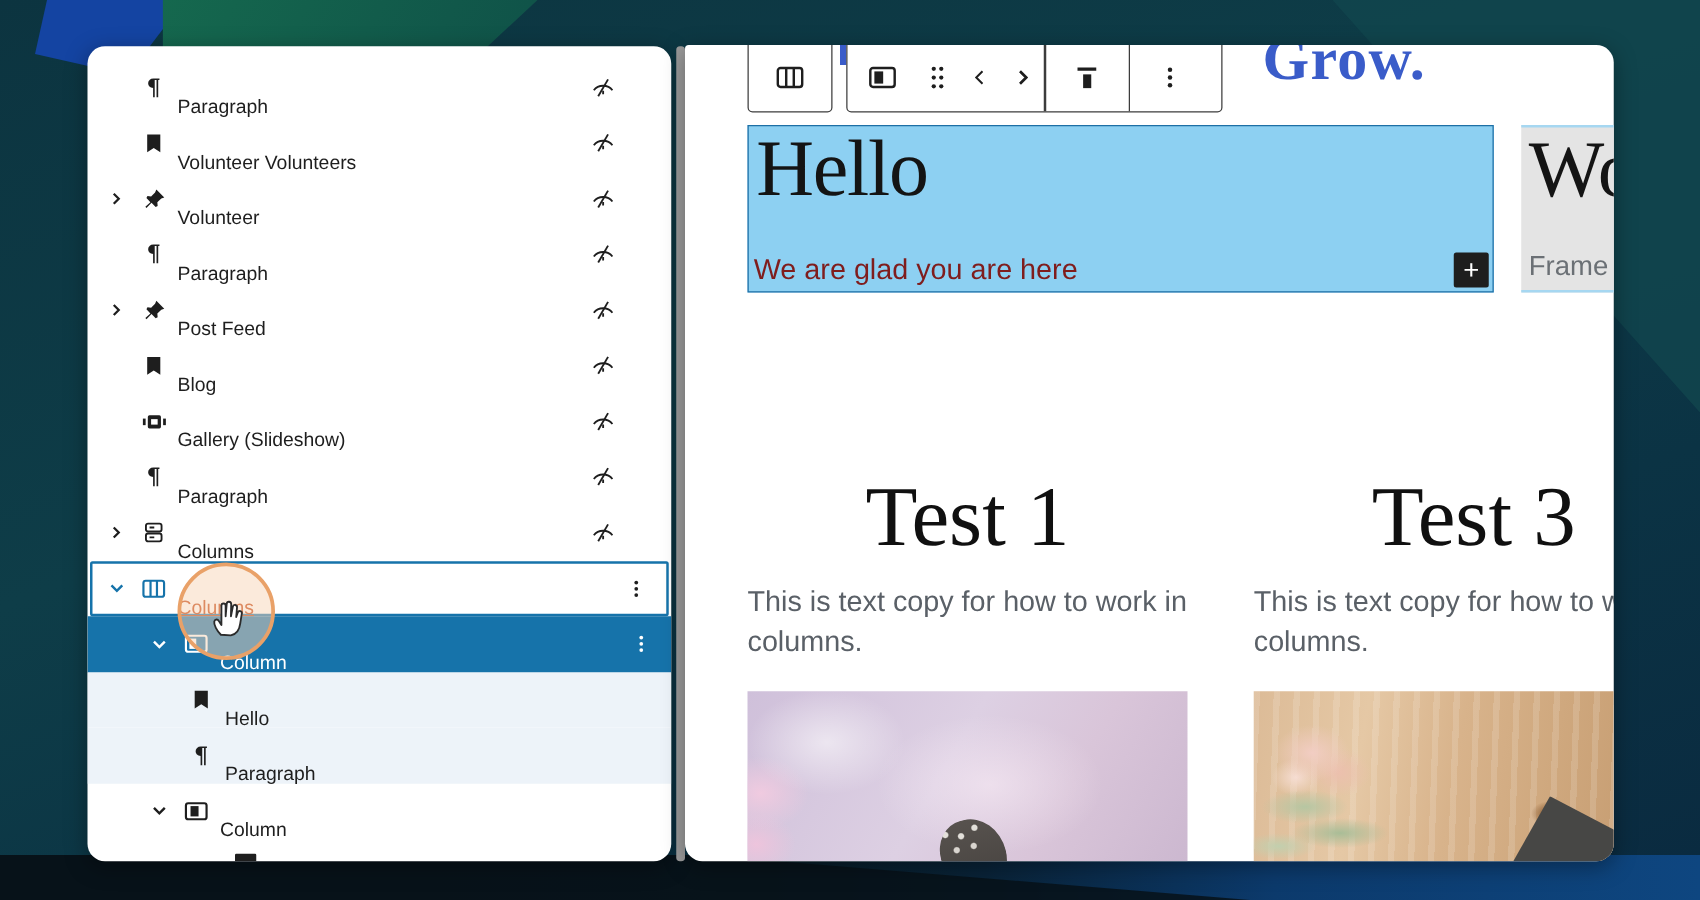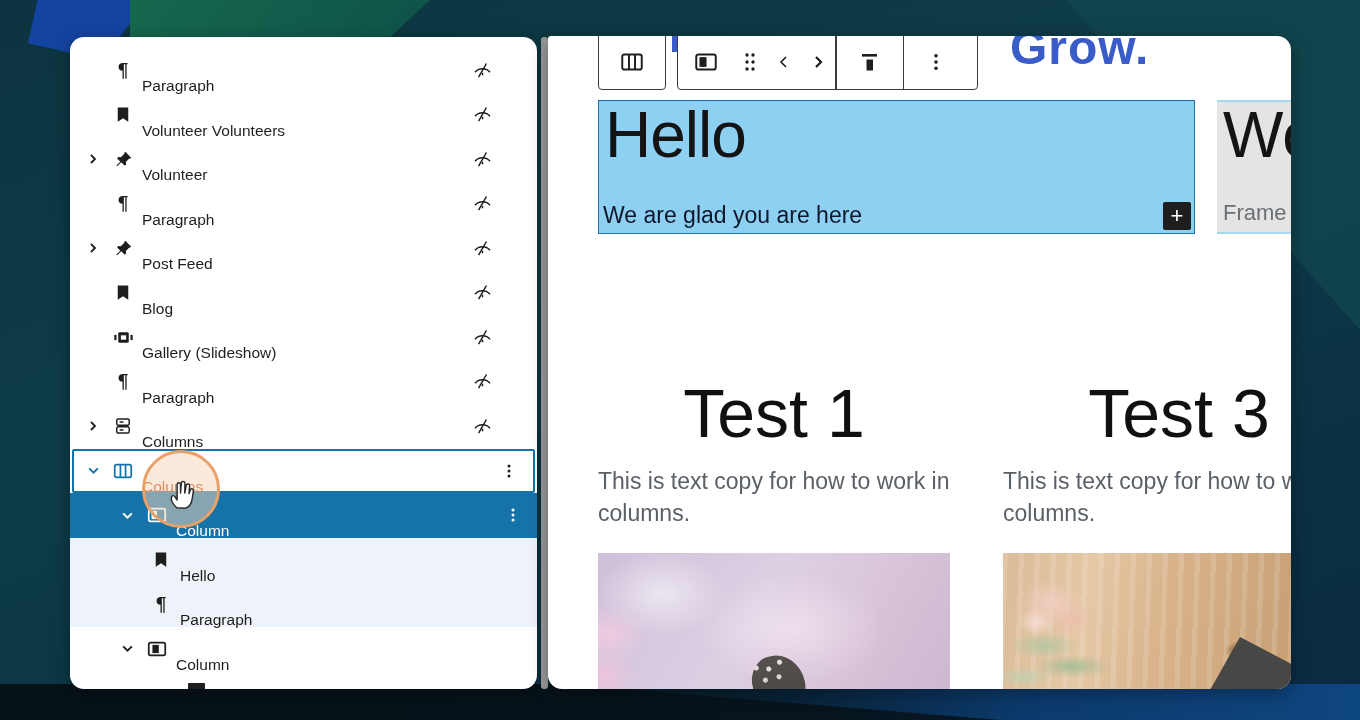--- a/index.html
+++ b/index.html
@@ -47,40 +47,40 @@
      border:3px solid #e9a168; background:rgba(247,213,183,.5); z-index:60; }
   .hand-cursor { position:absolute; left:20px; top:22px; }
 
   
   .page-scrollbar { position:absolute; left:541px; top:37px; width:7px; height:652px;
      background:#9b9b9b; border-radius:3px; }
 
   
   .canvas { position:absolute; left:548px; top:36px; width:743px; height:653px; background:#fff;
      border-radius:3px 14px 14px 14px; overflow:hidden; box-shadow:0 4px 18px rgba(0,0,0,.35); }
-  .serif { font-family:Liberation Sans, sans-serif; }
+  .serif { font-family:Liberation Serif, serif; }
 
   .clipped-heading { position:absolute; left:462px; top:-16px; font-size:48px; font-weight:700;
      color:#3a5cc9; letter-spacing:1px; }
   .blue-letter-fragment { position:absolute; left:124px; top:0; width:5px; height:16px; background:#3a5cc9; }
 
   
   .tb-box { position:absolute; top:-6px; height:60px; background:#fff; border:1.5px solid #3c3c3c;
      border-radius:0 0 4px 4px; display:flex; align-items:flex-end; }
   .tb-parent { left:50px; width:68px; justify-content:center; padding-bottom:14px; }
   .tb-main { left:129px; width:301px; }
   .tb-btn { height:54px; display:flex; align-items:center; justify-content:center; color:#1e1e1e; }
   .tb-main .tb-btn { width:41px; }
   .tb-sep { width:1.5px; height:60px; background:#3c3c3c; }
 
   
   .hello-block { position:absolute; left:50px; top:64px; width:597px; height:134px;
      background:#8dd0f2; border:1.5px solid #1d6fa5; }
   .hello-h { position:absolute; left:6px; top:2px; font-size:64px; color:#141414; line-height:1; letter-spacing:-1px; }
-  .hello-sub { position:absolute; left:4px; bottom:4px; font-size:23px; color:#0f172a; }
+  .hello-sub { position:absolute; left:4px; bottom:4px; font-size:23px; color:#7f1d1d; }
   .appender-plus { position:absolute; right:3px; bottom:3px; width:28px; height:28px; background:#1e1e1e;
      color:#fff; border-radius:2px; display:flex; align-items:center; justify-content:center;
      font-size:22px; line-height:1; }
   .frame-block { position:absolute; left:669px; top:64px; width:90px; height:134px; background:#e4e4e4;
      border-top:2px solid #a6d7f1; border-bottom:2px solid #a6d7f1; }
   .frame-h { position:absolute; left:6px; top:0px; font-size:64px; color:#141414; line-height:1.05; }
   .frame-sub { position:absolute; left:6px; bottom:6px; font-size:22px; color:#6b7075; white-space:nowrap; }
   .col-1 { left:50px; } .col-2 { left:455px; }
   .col-h { position:absolute; top:338px; width:352px; text-align:center; font-size:68px; color:#101010; }
   .col-body { position:absolute; top:430px; width:352px; font-size:23px; line-height:1.38; color:#5a6067; }

